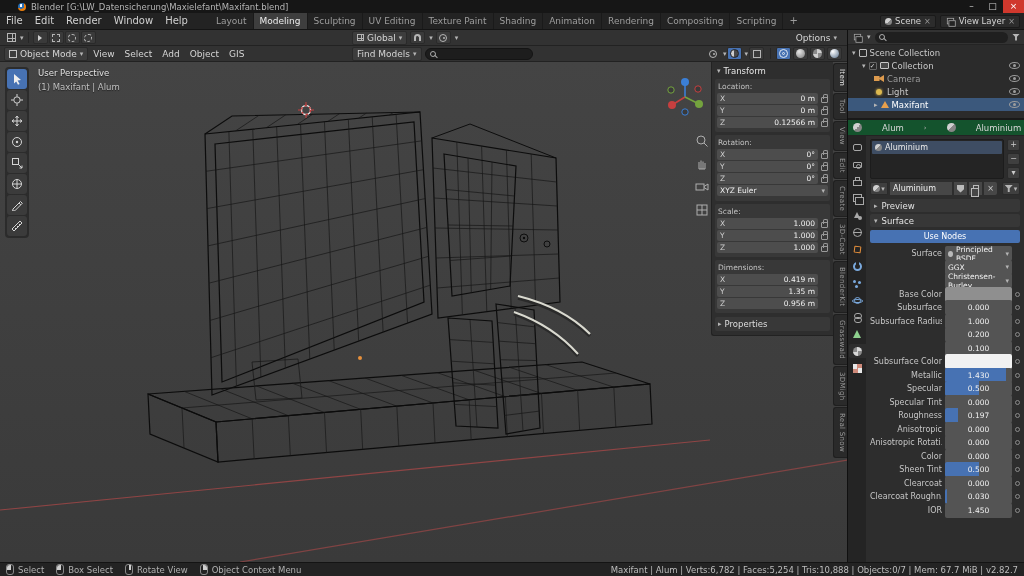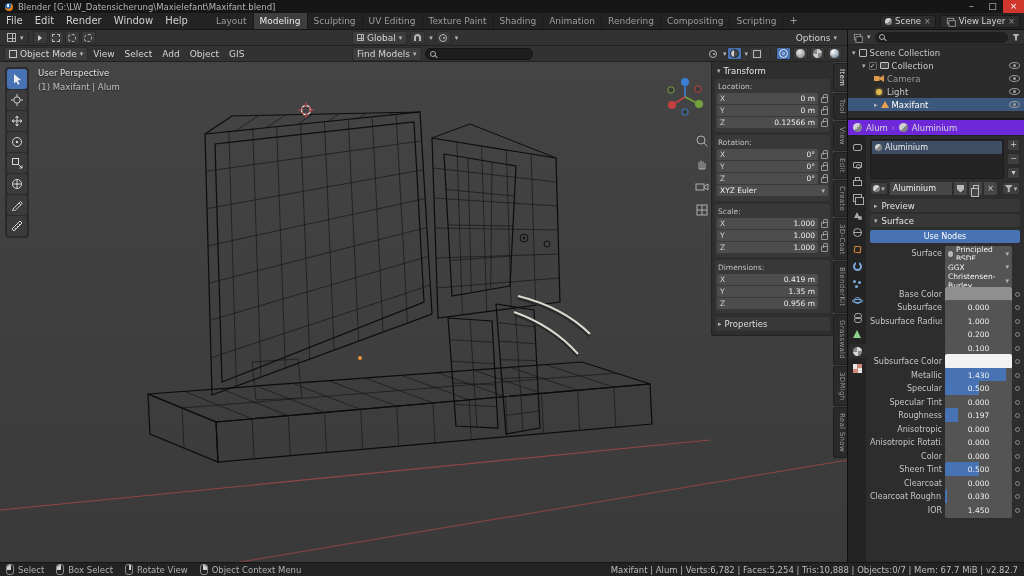--- a/index.html
+++ b/index.html
@@ -1,20 +1,20 @@
 <!DOCTYPE html>
 <html><head>
 <meta charset="utf-8">
 <style>
   *{margin:0;padding:0;box-sizing:border-box}
   html,body{width:1024px;height:576px;overflow:hidden;background:#111;font-family:"DejaVu Sans",sans-serif}
   .app{width:1024px;height:576px;display:flex;flex-direction:column;font-size:10px;color:#d8d8d8;background:#2d2d2d}
 
   
-  .titlebar{height:13px;background:#161616;display:flex;align-items:center;padding-left:5px;font-size:8.5px;color:#b5b5b5;flex:0 0 auto}
+  .titlebar{height:13px;background:#161616;display:flex;align-items:center;padding-left:18px;font-size:8.5px;color:#b5b5b5;flex:0 0 auto}
   .blogo{width:8px;height:8px;border-radius:50%;background:radial-gradient(circle at 38% 32%,#fff 0 16%,#2a6fb5 17% 44%,#e87d0d 45% 100%);margin-right:5px;flex:0 0 auto}
   .win-btns{display:flex;height:13px;margin-left:auto}
   .win-btn{width:21px;text-align:center;line-height:12px;color:#cfcfcf;font-size:9px}
   .win-close{background:#d0382d;color:#fff}
 
   
   .topbar{height:17px;background:#232323;display:flex;align-items:stretch;border-bottom:1px solid #141414}
   .menu{padding:0 6px;line-height:16px;font-size:10px;color:#d0d0d0}
   .ws-tabs{display:flex;margin-left:16px}
   .ws-tab{padding:0 6px;line-height:16px;font-size:9px;color:#9d9d9d;border-right:1px solid #1a1a1a}
@@ -113,21 +113,21 @@
   .eye:after{content:"";position:absolute;left:4px;top:2px;width:3px;height:3px;background:#9c9c9c;border-radius:50%}
   .cbx{width:8px;height:8px;background:#2a2a2a;border:1px solid #666;border-radius:1px;color:#e0e0e0;font-size:6.5px;line-height:7px;text-align:center;flex:0 0 auto}
   .ic-scenecol{width:8px;height:8px;border:1px solid #bbb;border-radius:1px;flex:0 0 auto}
   .ic-col{width:9px;height:7px;border:1px solid #c8c8c8;border-radius:1px;background:#4a4a4a;flex:0 0 auto}
   .ic-cam{width:10px;height:7px;background:#de9b4e;clip-path:polygon(0 15%,55% 15%,55% 40%,100% 0,100% 100%,55% 60%,55% 85%,0 85%);flex:0 0 auto}
   .ic-light{width:6px;height:6px;border-radius:50%;background:#ddb94f;box-shadow:0 0 2px 1px rgba(221,185,79,.4);flex:0 0 auto;margin:0 2px}
   .ic-mesh{width:0;height:0;border-left:4px solid transparent;border-right:4px solid transparent;border-bottom:7px solid #e8a04c;flex:0 0 auto}
 
   
   .props{flex:1;display:flex;flex-direction:column;min-height:0}
-  .pr-crumb{height:16px;background:#6d28d9;display:flex;align-items:center;gap:4px;padding:0 5px;border-bottom:1px solid #232323;font-size:8.5px;flex:0 0 auto}
+  .pr-crumb{height:16px;background:#14532d;display:flex;align-items:center;gap:20px;padding:0 5px;border-bottom:1px solid #232323;font-size:8.5px;flex:0 0 auto}
   .pr-body{flex:1;display:flex;min-height:0}
   .ptabs{width:18px;background:#242424;display:flex;flex-direction:column;align-items:center;padding-top:4px;gap:3px;flex:0 0 auto}
   .ptab{width:17px;height:14px;display:flex;align-items:center;justify-content:center;border-radius:2px 0 0 2px}
   .ptab.active{background:#2d2d2d}
   .pmain{flex:1;padding:3px 4px 0;overflow:hidden;font-size:8px;color:#cdcdcd}
 
   .pi{width:11px;height:11px;position:relative;display:block}
   .pi:before,.pi:after{content:"";position:absolute}
   .pi-tool:before{inset:2px 1px;border:1.3px solid #a8a8a8;border-radius:2px}
   .pi-render:before{inset:3px 1px 2px;border:1.2px solid #a8a8a8;border-radius:1px}

